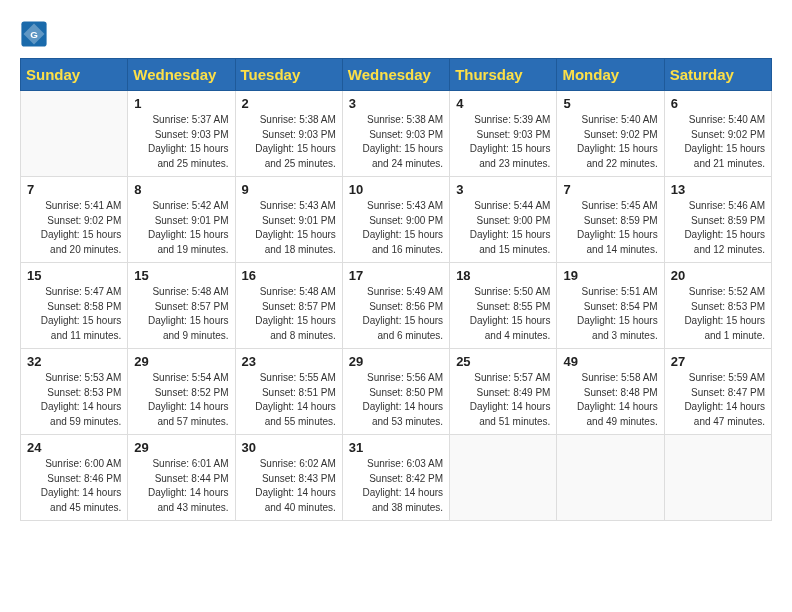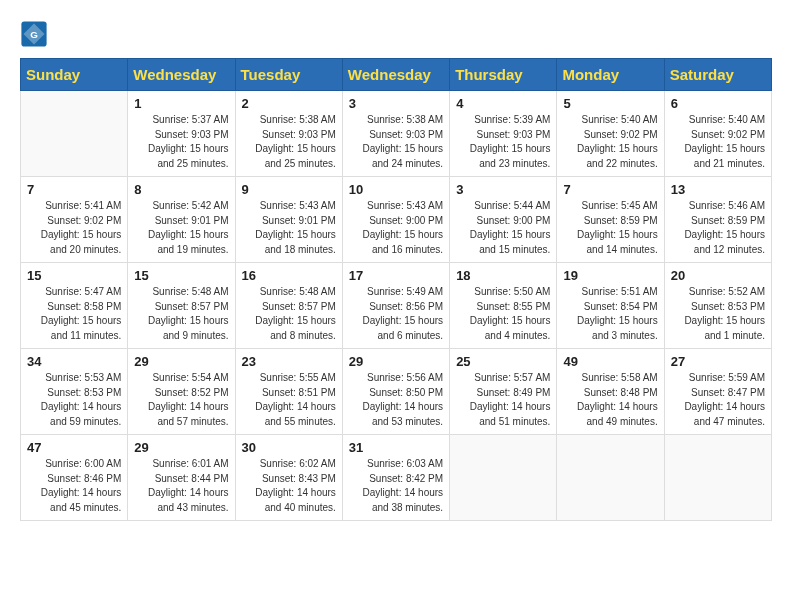--- a/index.html
+++ b/index.html
@@ -193,21 +193,21 @@
           <div class="day-number">19</div>
           <div class="sun-info">Sunrise: 5:51 AM<br>Sunset: 8:54 PM<br>Daylight: 15 hours and 3 minutes.</div>
         </td>
         <td>
           <div class="day-number">20</div>
           <div class="sun-info">Sunrise: 5:52 AM<br>Sunset: 8:53 PM<br>Daylight: 15 hours and 1 minute.</div>
         </td>
       </tr>
       <tr>
         <td>
-          <div class="day-number">34</div>
+          <div class="day-number">32</div>
           <div class="sun-info">Sunrise: 5:53 AM<br>Sunset: 8:53 PM<br>Daylight: 14 hours and 59 minutes.</div>
         </td>
         <td>
           <div class="day-number">29</div>
           <div class="sun-info">Sunrise: 5:54 AM<br>Sunset: 8:52 PM<br>Daylight: 14 hours and 57 minutes.</div>
         </td>
         <td>
           <div class="day-number">23</div>
           <div class="sun-info">Sunrise: 5:55 AM<br>Sunset: 8:51 PM<br>Daylight: 14 hours and 55 minutes.</div>
         </td>
@@ -223,21 +223,21 @@
           <div class="day-number">49</div>
           <div class="sun-info">Sunrise: 5:58 AM<br>Sunset: 8:48 PM<br>Daylight: 14 hours and 49 minutes.</div>
         </td>
         <td>
           <div class="day-number">27</div>
           <div class="sun-info">Sunrise: 5:59 AM<br>Sunset: 8:47 PM<br>Daylight: 14 hours and 47 minutes.</div>
         </td>
       </tr>
       <tr>
         <td>
-          <div class="day-number">47</div>
+          <div class="day-number">24</div>
           <div class="sun-info">Sunrise: 6:00 AM<br>Sunset: 8:46 PM<br>Daylight: 14 hours and 45 minutes.</div>
         </td>
         <td>
           <div class="day-number">29</div>
           <div class="sun-info">Sunrise: 6:01 AM<br>Sunset: 8:44 PM<br>Daylight: 14 hours and 43 minutes.</div>
         </td>
         <td>
           <div class="day-number">30</div>
           <div class="sun-info">Sunrise: 6:02 AM<br>Sunset: 8:43 PM<br>Daylight: 14 hours and 40 minutes.</div>
         </td>

